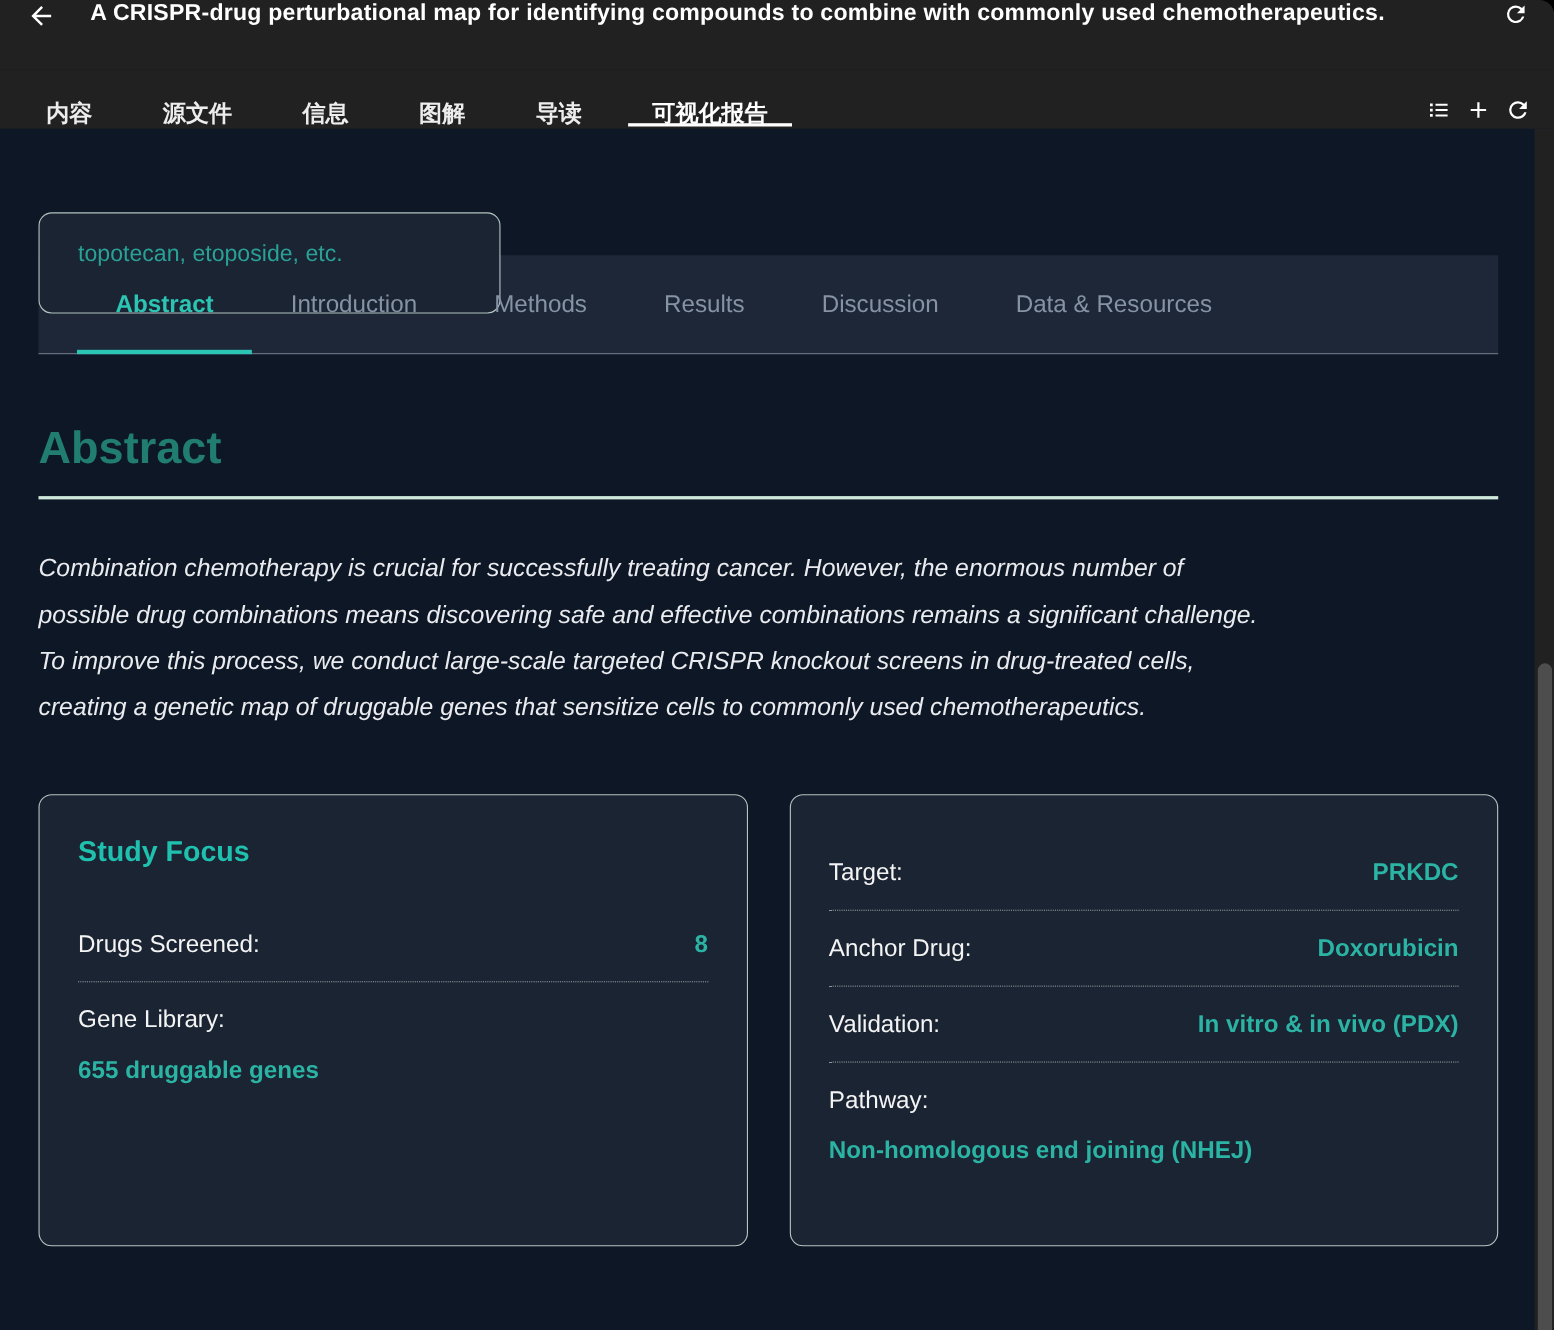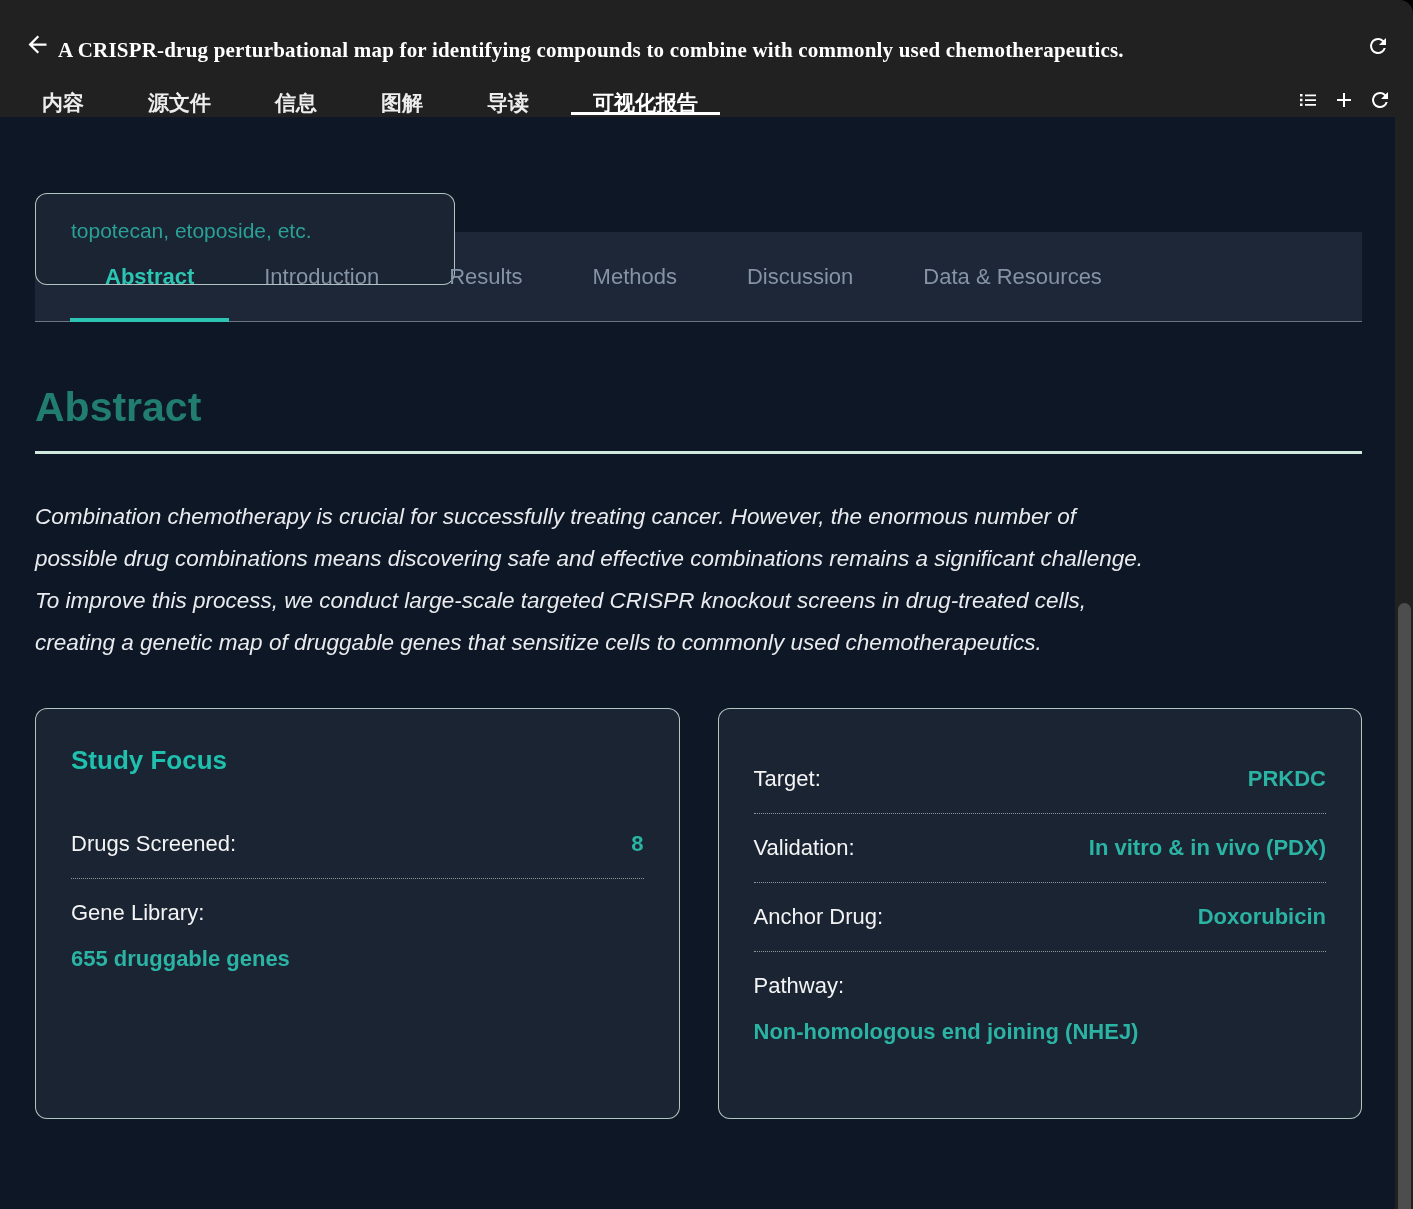--- a/index.html
+++ b/index.html
@@ -13,21 +13,21 @@
     --tab-inactive:#8593a5;
   }
   *{margin:0;padding:0;box-sizing:border-box;}
   html,body{width:1413px;height:1209px;overflow:hidden;background:#000;}
   body{font-family:"Liberation Sans","DejaVu Sans",sans-serif;}
   .app{position:relative;width:1413px;height:1209px;background:var(--content-bg);
        border-top-right-radius:14px;overflow:hidden;}
 
   
   .titlebar{position:relative;z-index:5;height:63px;background:var(--chrome-bg);
-            display:flex;align-items:flex-end;padding:0 20px;gap:4px;font-family:Liberation Serif, serif;}
+            display:flex;align-items:flex-start;padding:0 20px;gap:28px;}
   .back-btn{width:34px;height:34px;display:flex;align-items:center;justify-content:center;
             cursor:pointer;flex:0 0 auto;}
   .back-btn svg{width:27px;height:27px;fill:#fff;}
   .win-title{color:#fff;font-size:21px;font-weight:600;letter-spacing:.2px;
              white-space:nowrap;overflow:hidden;flex:1 1 auto;}
   .chrome-icon{width:30px;height:30px;display:flex;align-items:center;justify-content:center;
                cursor:pointer;flex:0 0 auto;}
   .chrome-icon svg{width:24px;height:24px;fill:#fff;}
 
   .navbar{position:relative;z-index:5;height:54px;background:var(--chrome-bg);
@@ -60,21 +60,21 @@
   .sec-tab.active{color:var(--accent-teal);font-weight:700;}
   .sec-tab.active .sec-underline{position:absolute;left:0;right:0;bottom:-1px;height:4px;
                                  background:var(--accent-teal);}
 
   .page-title{margin-top:60px;font-size:41px;line-height:1.25;font-weight:600;
               color:var(--heading-teal);}
   .title-rule{margin-top:18px;height:3px;background:var(--mint-line);border:none;}
 
   .abstract-text{margin-top:42px;width:1120px;color:#e9ebee;font-size:22.5px;line-height:42px;font-style:italic;}
 
-  .cards{margin-top:44px;display:grid;grid-template-columns:1fr 1fr;gap:38px;}
+  .cards{margin-top:58px;display:grid;grid-template-columns:1fr 1fr;gap:38px;}
   .card{background:var(--card-bg);border:1px solid rgba(216,238,229,.8);border-radius:12px;
         padding:36px 35px 52px 35px;}
   .card-title{color:#1fc1ae;font-size:26px;font-weight:700;margin-bottom:34px;}
   .kv-row{display:flex;justify-content:space-between;align-items:baseline;gap:20px;
           padding:21px 0;border-bottom:1px dotted rgba(235,245,240,.55);}
   .kv-row:last-child{border-bottom:none;flex-direction:column;}
   .kv-label{color:#f4f4f4;font-size:22px;}
   .kv-value{color:var(--value-teal);font-size:22px;font-weight:700;text-align:right;}
 </style>
 </head>
@@ -153,24 +153,24 @@
     <div class="content-pad">
       <div class="section-tabs">
         <div class="sec-tab active">
           <span>Abstract</span>
           <span class="sec-underline"></span>
         </div>
         <div class="sec-tab">
           <span>Introduction</span>
         </div>
         <div class="sec-tab">
+          <span>Methods</span>
+        </div>
+        <div class="sec-tab">
           <span>Results</span>
-        </div>
-        <div class="sec-tab">
-          <span>Methods</span>
         </div>
         <div class="sec-tab">
           <span>Discussion</span>
         </div>
         <div class="sec-tab">
           <span>Data &amp; Resources</span>
         </div>
       </div>
 
       <h1 class="page-title">Abstract</h1>
@@ -191,26 +191,26 @@
             <span class="kv-value">655 druggable genes</span>
           </div>
         </div>
 
         <div class="card">
           <div class="kv-row">
             <span class="kv-label">Target:</span>
             <span class="kv-value">PRKDC</span>
           </div>
           <div class="kv-row">
+            <span class="kv-label">Anchor Drug:</span>
+            <span class="kv-value">Doxorubicin</span>
+          </div>
+          <div class="kv-row">
             <span class="kv-label">Validation:</span>
             <span class="kv-value">In vitro &amp; in vivo (PDX)</span>
-          </div>
-          <div class="kv-row">
-            <span class="kv-label">Anchor Drug:</span>
-            <span class="kv-value">Doxorubicin</span>
           </div>
           <div class="kv-row">
             <span class="kv-label">Pathway:</span>
             <span class="kv-value">Non-homologous end joining (NHEJ)</span>
           </div>
         </div>
 
       </div>
     </div>
   </div>

